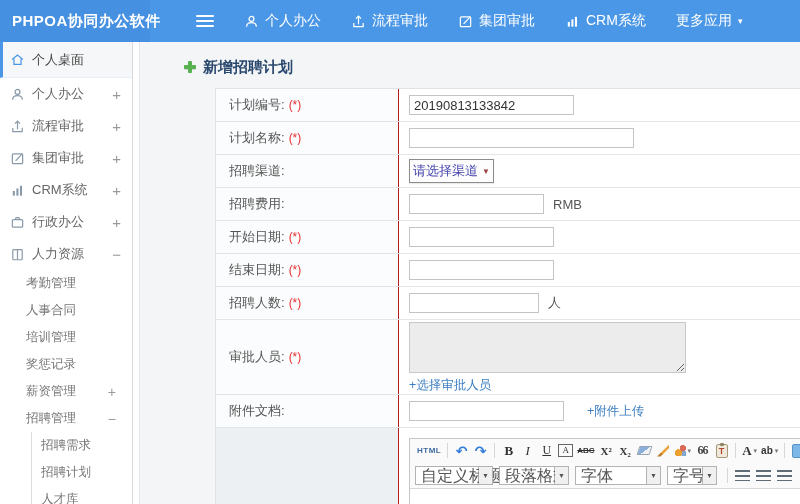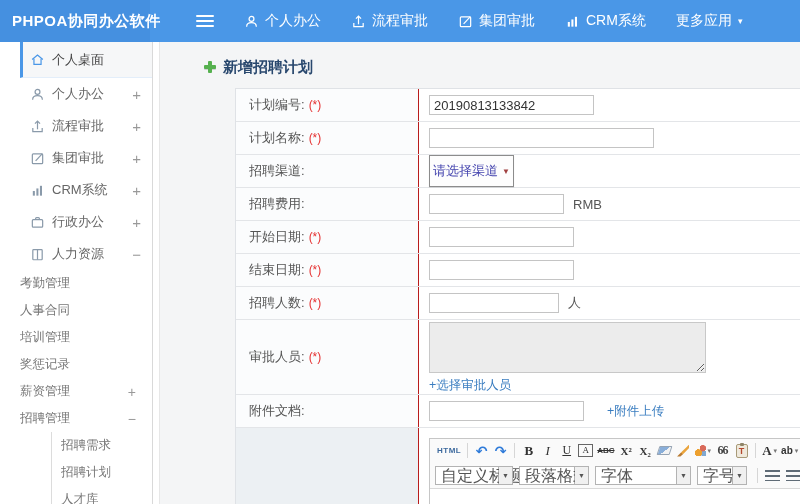--- a/index.html
+++ b/index.html
@@ -12,34 +12,34 @@
     background:#4590e0; font-size:15px; font-weight:bold; letter-spacing:0.5px; white-space:nowrap; }
   .hamburger { margin-left:46px; width:18px; cursor:pointer; }
   .hamburger i { display:block; height:2px; background:#fff; margin:3px 0; border-radius:1px; }
   .nav { display:flex; align-items:center; }
   .nav .nav-item { display:flex; align-items:center; margin-left:30px; font-size:14px; cursor:pointer; white-space:nowrap; }
   .nav .nav-item svg { margin-right:6px; }
   .nav .caret { font-size:9px; margin-left:6px; }
 
   
   .shell { display:flex; height:462px; }
-  .sidebar { width:133px; background:#fff; border-right:1px solid #d9d9d9; overflow:hidden;margin-left:20px; }
+  .sidebar { width:133px; background:#fff; border-right:1px solid #d9d9d9; overflow:hidden; }
   .gap { width:7px; background:#fff; border-right:1px solid #e7e7e7; }
   .main { flex:1; background:#f4f5f6; overflow:hidden; position:relative; }
 
   
   .s-item { height:32px; display:flex; align-items:center; padding-left:10px;
     color:#666; font-size:13px; position:relative; cursor:pointer; white-space:nowrap; }
   .s-item svg { margin-right:7px; color:#8a9aaa; flex:none; }
   .s-item .exp { position:absolute; right:11px; top:50%; transform:translateY(-50%);
     color:#999; font-size:15px; font-weight:300; }
   .s-item.active { height:36px; background:#f6f7f8; border-left:3px solid #4a97e7;
     border-bottom:1px solid #e3eefa; padding-left:7px; color:#444; }
   .s-item.active svg { color:#4a97e7; }
-  .s-sub { height:27px; display:flex; align-items:center; 
+  .s-sub { height:27px; display:flex; align-items:center; padding-left:26px;
     color:#777; font-size:12.5px; position:relative; cursor:pointer; white-space:nowrap;text-align:right; }
   .s-sub .exp { position:absolute; right:16px; color:#999; font-size:14px; font-weight:300; }
   .s-sub3-wrap { margin-left:31px; border-left:1px solid #dcdcdc; }
   .s-sub3 { height:27px; display:flex; align-items:center; padding-left:9px;
     color:#777; font-size:12.5px; cursor:pointer; white-space:nowrap; }
 
   
   .page-title { margin:14px 0 10px 44px; height:22px; display:flex; align-items:center; }
   .plus-icon { width:12px; height:12px; position:relative; margin-right:7px; }
   .plus-icon::before { content:""; position:absolute; left:0; top:4px; width:12px; height:4px;
@@ -56,21 +56,21 @@
     display:flex; align-items:center; padding-left:13px; font-size:13px; color:#555; }
   .val { flex:1; display:flex; align-items:center; padding-left:10px; font-size:13px; color:#444; background:#fff; }
   .h34 { height:33px; }
   .h-big { height:75px; }
   .h-editor { height:90px; }
   .req { color:#e53030; font-style:normal; font-size:12px; margin-left:4px; }
   input.txt { height:20px; border:1px solid #c4c4c4; background:#fff; font-size:13px;
     color:#333; padding:0 4px; font-family:inherit; }
   .w165{width:165px}.w225{width:225px}.w135{width:135px}.w145{width:145px}.w130{width:130px}.w155{width:155px}
   .suffix { margin-left:9px; color:#555; font-size:13px; }
-  .sel { display:inline-flex; align-items:center; height:32px; border:1px solid #8c8c8c;
+  .sel { display:inline-flex; align-items:center; height:24px; border:1px solid #8c8c8c;
     background:#fdfdfd; padding:0 3px; cursor:pointer; box-shadow:0 1px 1px rgba(0,0,0,.08); }
   .sel .sel-text { color:#4444ae; font-size:13px; }
   .sel .sel-caret { color:#a04040; font-size:8px; margin-left:4px; }
   .col { flex-direction:column; align-items:flex-start; justify-content:center; }
   textarea.appr { width:277px; height:52px; background:#ececec; border:1px solid #c8c8c8;
     resize:both; margin-top:2px; }
   a.blue-link { color:#3a7dc0; font-size:12.5px; text-decoration:none; cursor:pointer; }
   .mt3 { margin-top:4px; }
   .ml6 { margin-left:23px; }
 
@@ -108,21 +108,21 @@
   .clip-icon { width:12px; height:14px; background:#efe9dc; border:1px solid #a89a78; border-radius:2px;
     font-size:9px; font-weight:bold; color:#b5482e; text-align:center; line-height:13px; position:relative; }
   .clip-icon::before { content:""; position:absolute; top:-2px; left:3px; width:4px; height:3px;
     background:#8f8468; border-radius:1px; }
   .cut-icon { width:13px; height:14px; background:#7db7e8; border:1px solid #5a93c6; border-radius:2px; }
   .combo { display:flex; margin-right:6px; flex:none; cursor:pointer; }
   .combo .ctext { height:19px; line-height:17px; border:1px solid #b3b3b3; background:#fff;
     font-size:16px; color:#555; padding:0 5px; }
   .combo .cdrop { width:14px; height:19px; border:1px solid #b3b3b3; border-left:none; background:#f0f0f0;
     font-size:7px; color:#555; text-align:center; line-height:18px; }
-  .cw78 .ctext{width:64px} .cw70 .ctext{width:56px} .cw72 .ctext{width:82px} .cw60 .ctext{width:36px}
+  .cw78 .ctext{width:64px} .cw70 .ctext{width:56px} .cw72 .ctext{width:72px} .cw60 .ctext{width:36px}
   .align-icon { width:15px; height:11px; margin:0 3px; flex:none; cursor:pointer;
     background:repeating-linear-gradient(to bottom,#5f6b76 0 2px,transparent 2px 5px); }
   .align-icon.ac { background:repeating-linear-gradient(to bottom,#5f6b76 0 2px,transparent 2px 5px); }
   .ed-content { flex:1; background:#fff; }
 </style>
 </head>
 <body>
 
 <div class="topbar">
   <div class="logo">PHPOA协同办公软件</div>

